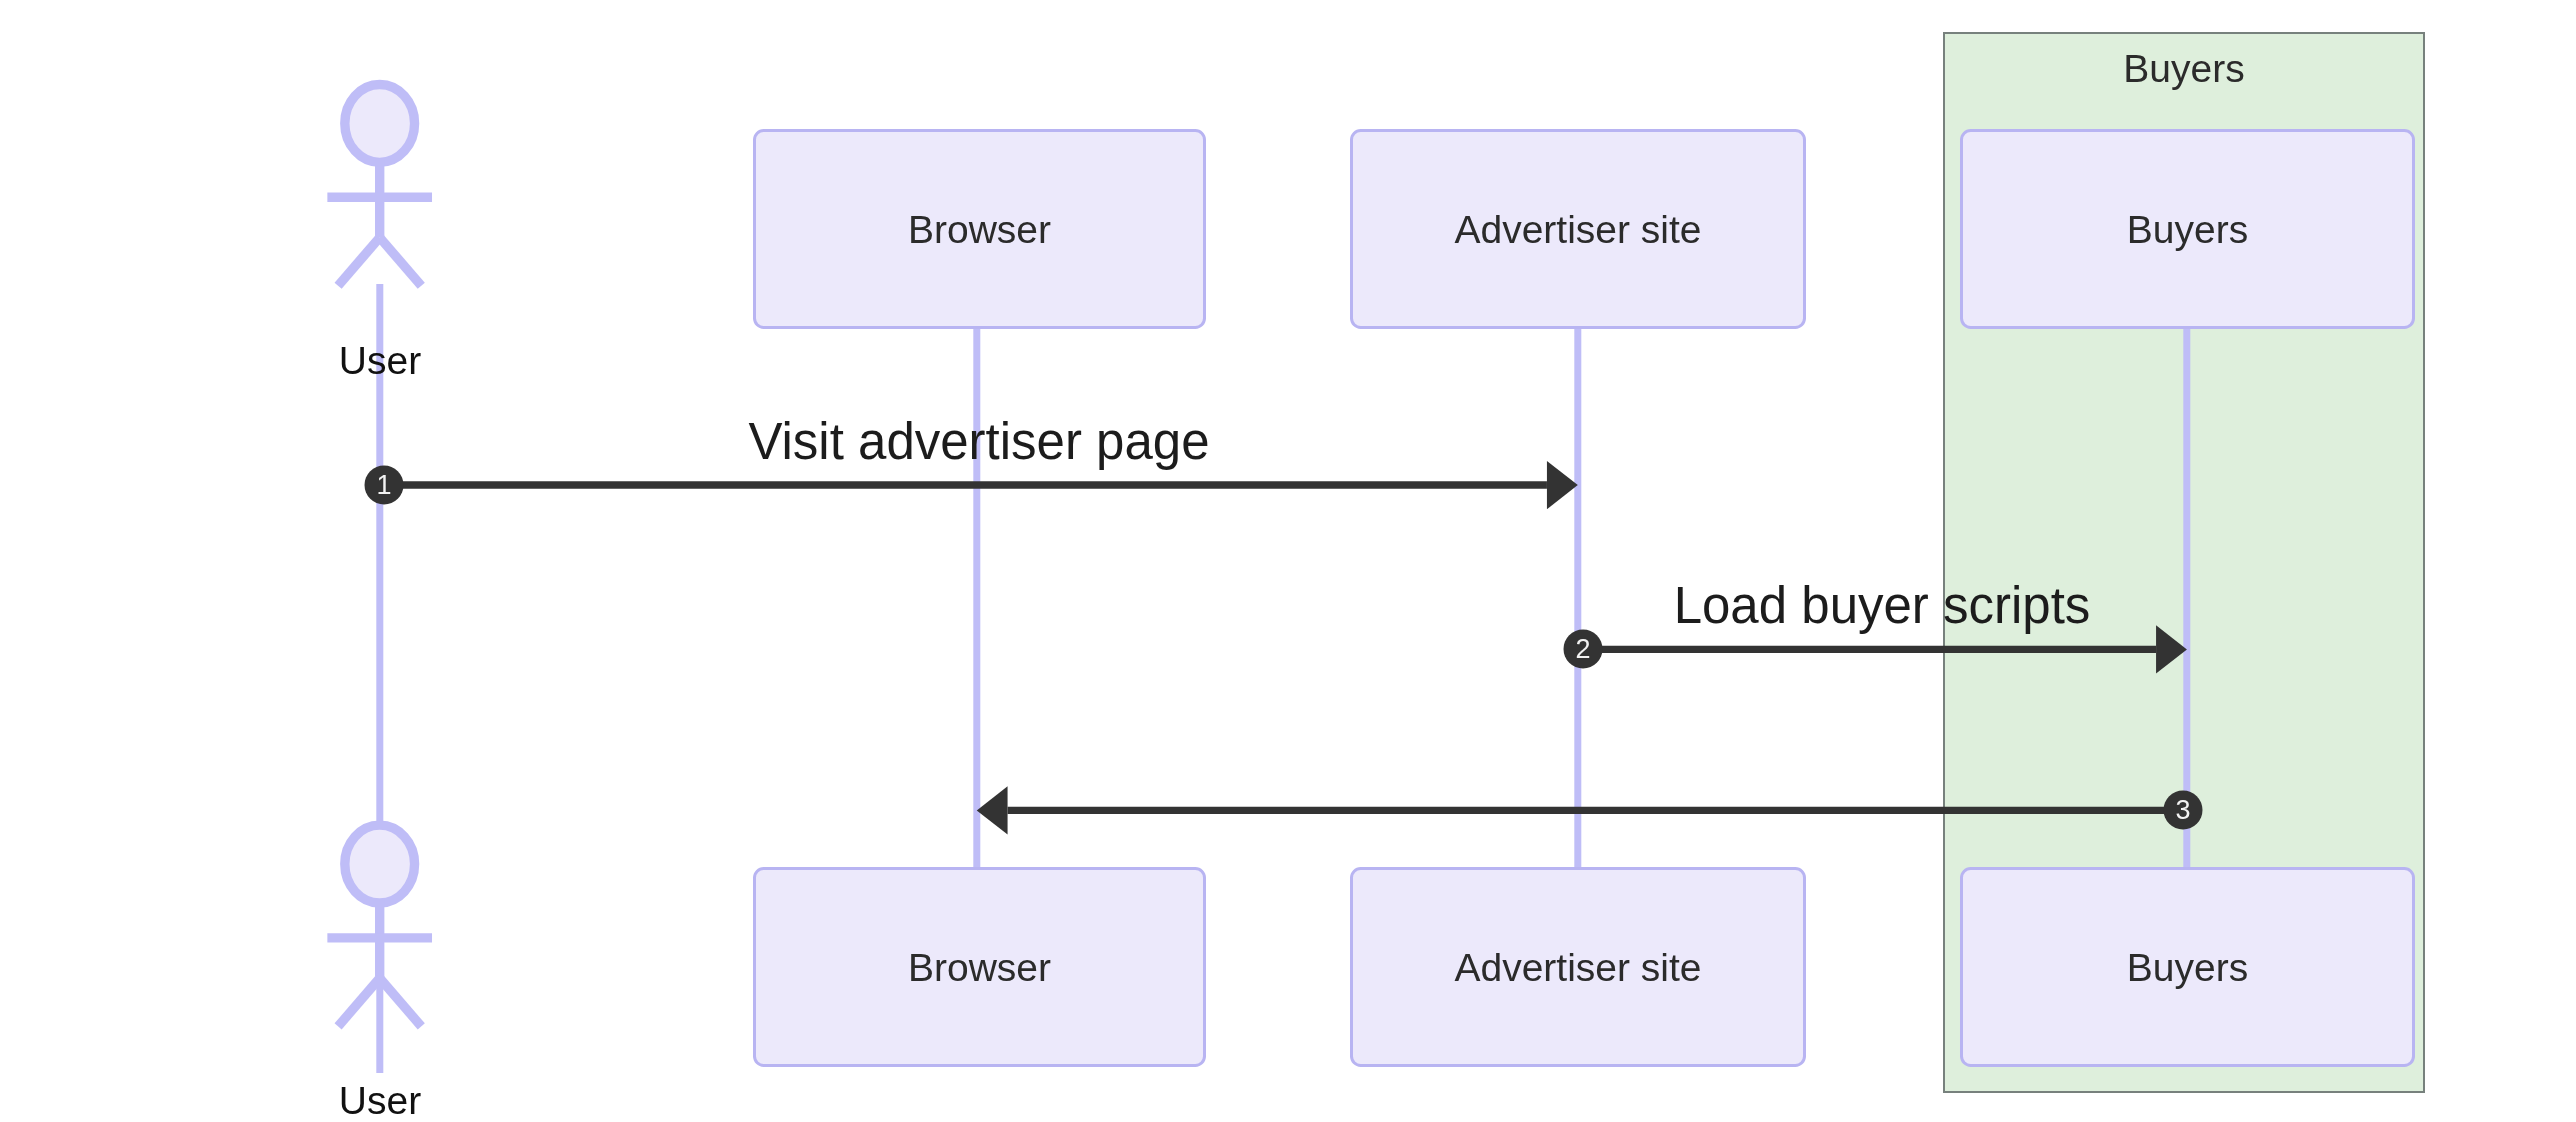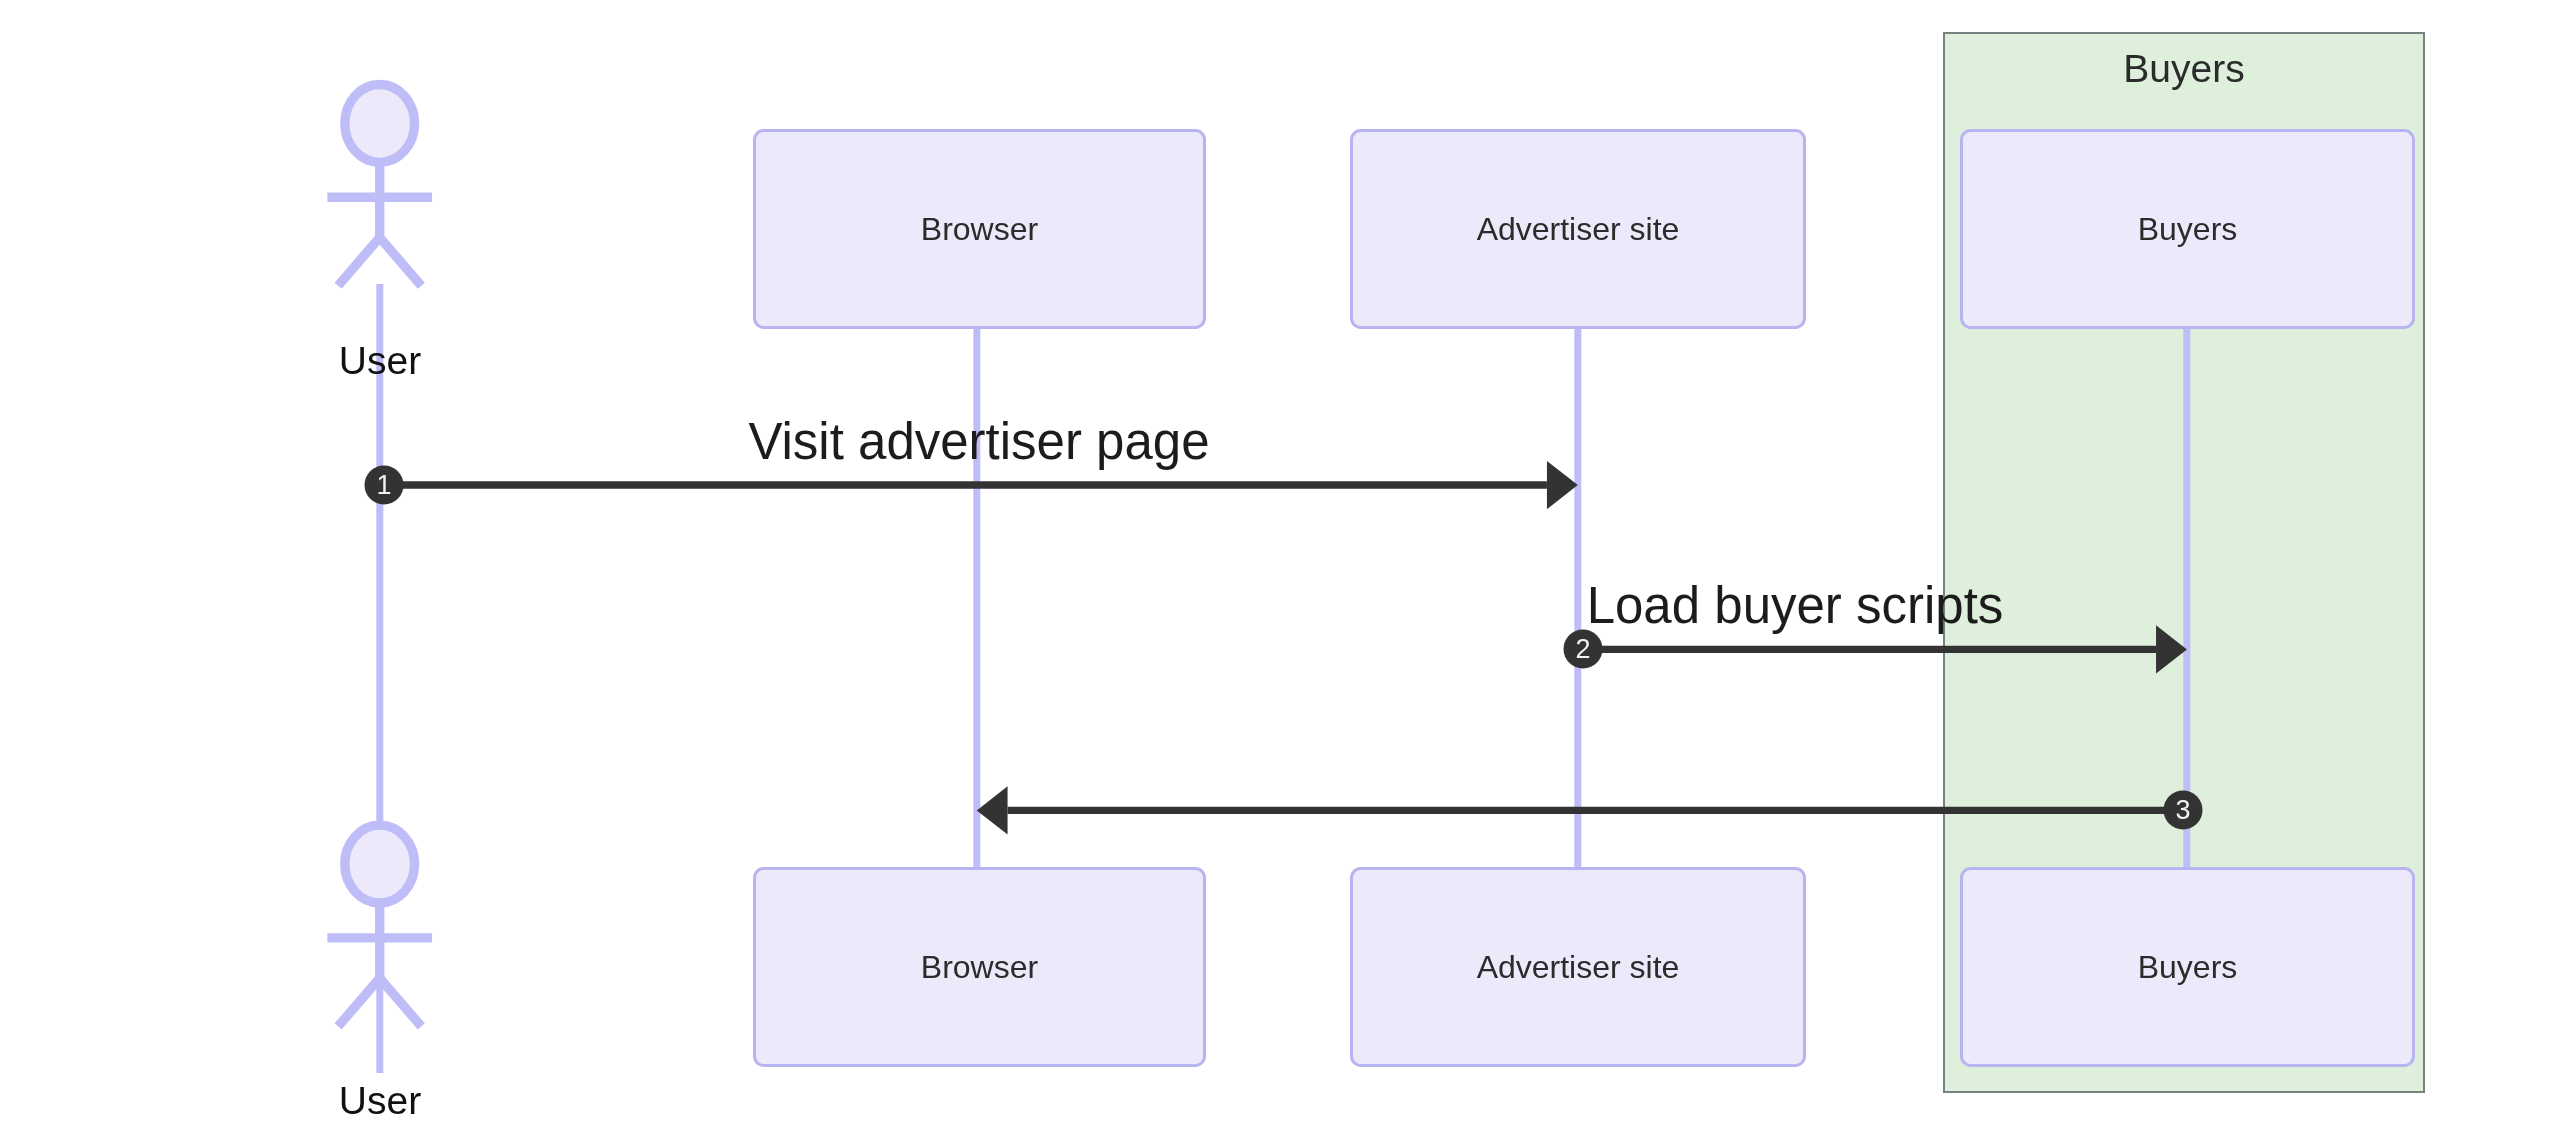--- a/index.html
+++ b/index.html
@@ -47,21 +47,21 @@
     position: absolute;
     box-sizing: border-box;
     background: #ECE9FB;
     border: 3.4px solid #B8B4F2;
     border-radius: 10.7px;
     display: flex;
     align-items: center;
     justify-content: center;
   }
   .participant-label {
-    font-size: 32px;
+    font-size: 39px;
     color: #2b2b2b;
     white-space: nowrap;
     line-height: 1;
   }
   
   .lifeline {
     position: absolute;
     width: 7.4px;
     background: #BFBDF7;
     transform: translateX(-50%);
@@ -159,20 +159,20 @@
   <svg class="svg-layer" id="arrow-layer" viewBox="0 0 3840 1674">
       <line x1="566" y1="723" x2="2306" y2="723" stroke="#333333" stroke-width="11"></line>
                <polygon points="2352,723 2306,687 2306,759" fill="#333333"></polygon>
       <line x1="2352" y1="968" x2="3214" y2="968" stroke="#333333" stroke-width="11"></line>
                <polygon points="3260,968 3214,932 3214,1004" fill="#333333"></polygon>
       <line x1="3260" y1="1208" x2="1502" y2="1208" stroke="#333333" stroke-width="11"></line>
                <polygon points="1456,1208 1502,1172 1502,1244" fill="#333333"></polygon>
     </svg>
 
   <div class="msg-label" id="msg-label-1" style="left: 979px; top: 416px;">Visit advertiser page</div>
-  <div class="msg-label" id="msg-label-2" style="left: 1795px; top: 580px;">Load buyer scripts</div>
+  <div class="msg-label" id="msg-label-2" style="left: 1882px; top: 580px;">Load buyer scripts</div>
 
   <div class="seq-badge" id="seq-1" style="left: 384px; top: 485px; background: rgb(51, 51, 51); color: rgb(242, 242, 242);">1</div>
   <div class="seq-badge" id="seq-2" style="left: 1583px; top: 649px; background: rgb(51, 51, 51); color: rgb(242, 242, 242);">2</div>
   <div class="seq-badge" id="seq-3" style="left: 2183px; top: 810px; background: rgb(51, 51, 51); color: rgb(242, 242, 242);">3</div>
 
 </div>
 
 
 </body></html>

